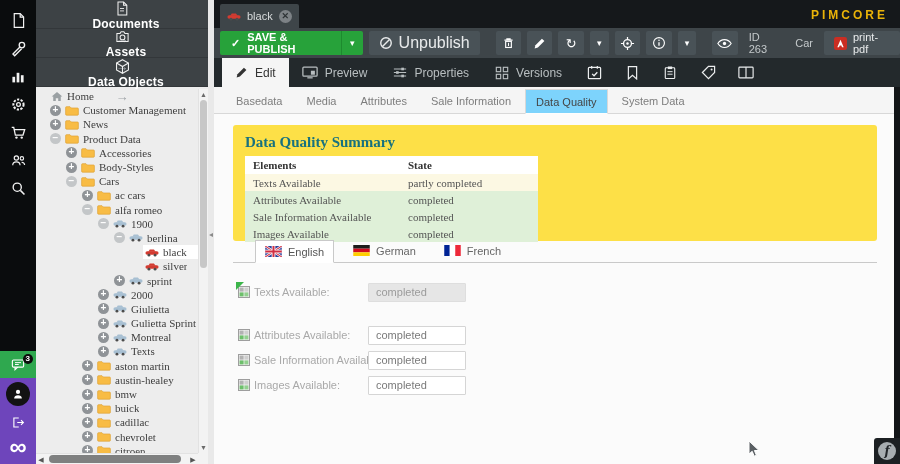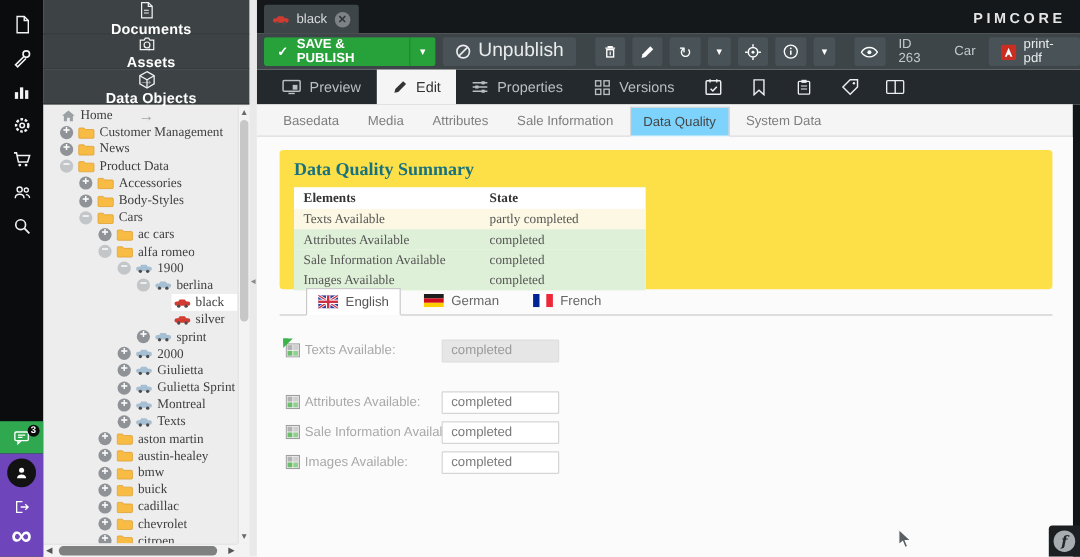--- a/index.html
+++ b/index.html
@@ -49,21 +49,21 @@
 
   
   #splitter { position:absolute; left:208px; top:0; width:6px; height:464px; background:#e9e9e9; z-index:6; cursor:col-resize; }
   #splitter .collapse { position:absolute; top:230px; left:0; width:6px; color:#8a8a8a; font-size:8px; line-height:10px; text-align:center; }
 
   
   #main { position:absolute; left:214px; top:0; right:0; height:464px; }
   #filetabbar { height:28px; background:#15181b; position:relative; display:flex; align-items:flex-end; }
   .filetab { height:24px; background:#3e4549; display:flex; align-items:center; gap:6px; padding:0 7px; margin-left:6px; color:#d8dbdc; font-size:11px; border-radius:2px 2px 0 0; cursor:pointer; }
   .tab-close { width:13px; height:13px; border-radius:50%; background:#7d8286; color:#2e3336; font-size:9px; line-height:13px; text-align:center; font-weight:bold; cursor:pointer; }
-  #brand { position:absolute; right:12px; top:8px; color:#e5e5e5; font-size:12px; font-weight:bold; letter-spacing:3px; }
+  #brand { position:absolute; right:12px; top:8px; color:#eab308; font-size:12px; font-weight:bold; letter-spacing:3px; }
 
   #toolbar { height:30px; background:#3e4549; display:flex; align-items:center; padding-left:6px; gap:6px; }
   .btn-green { height:24px; display:flex; align-items:stretch; border-radius:2px; overflow:hidden; cursor:pointer; }
   .btn-green .main-part { background:#27a23a; color:#fff; display:flex; align-items:center; gap:7px; padding:0 11px; font-size:11px; font-weight:bold; }
   .btn-green .caret-part { background:#27a23a; border-left:1px solid #1d8a2e; color:#fff; display:flex; align-items:center; padding:0 8px; font-size:9px; }
   .btn-dark { height:24px; background:#495257; color:#e9ebec; display:flex; align-items:center; gap:6px; padding:0 10px; border-radius:2px; font-size:16px; cursor:pointer; }
   .ibtn { width:27px; height:24px; background:#495257; border-radius:2px; display:flex; align-items:center; justify-content:center; color:#fff; font-size:13px; cursor:pointer; }
   .ibtn.narrow { width:20px; font-size:9px; }
   .tb-text { color:#c4c9cb; font-size:11px; margin:0 5px; }
   .gap8 { width:4px; }
@@ -664,37 +664,37 @@
         <svg width="13" height="13" viewBox="0 0 14 14">
             <rect width="14" height="14" rx="2.5" fill="#ca2e23"></rect>
             <path d="M7 3l3.4 8H8.6l-.7-1.8H6.1L5.4 11H3.6z" fill="#fff"></path>
           </svg>
       </span>
       <span>print-pdf</span>
     </div>
   </div>
 
   <div id="tabbar2">
+      <div class="etab active">
+        <span style="display: flex;">
+          <svg width="13" height="13" viewBox="0 0 16 16">
+            <path d="M2 14l1-4 8-8 3 3-8 8z" fill="currentColor"></path>
+          </svg>
+        </span>
+        <span>Edit</span>
+      </div>
       <div class="etab">
         <span style="display: flex;">
           <svg width="16" height="13" viewBox="0 0 18 14">
             <rect x="1" y="1" width="16" height="10" rx="1" fill="none" stroke="currentColor" stroke-width="1.4"></rect>
             <rect x="10" y="5" width="4.5" height="4.5" fill="currentColor"></rect>
             <path d="M6 13h6" stroke="currentColor" stroke-width="1.4"></path>
           </svg>
         </span>
         <span>Preview</span>
-      </div>
-      <div class="etab active">
-        <span style="display: flex;">
-          <svg width="13" height="13" viewBox="0 0 16 16">
-            <path d="M2 14l1-4 8-8 3 3-8 8z" fill="currentColor"></path>
-          </svg>
-        </span>
-        <span>Edit</span>
       </div>
       <div class="etab">
         <span style="display: flex;">
           <svg width="14" height="13" viewBox="0 0 16 14">
             <path d="M1 3h14M1 7h14M1 11h14" stroke="currentColor" stroke-width="1.3"></path>
             <rect x="9.5" y="1.5" width="3" height="3" fill="currentColor"></rect>
             <rect x="3.5" y="5.5" width="3" height="3" fill="currentColor"></rect>
             <rect x="9.5" y="9.5" width="3" height="3" fill="currentColor"></rect>
           </svg>
         </span>

